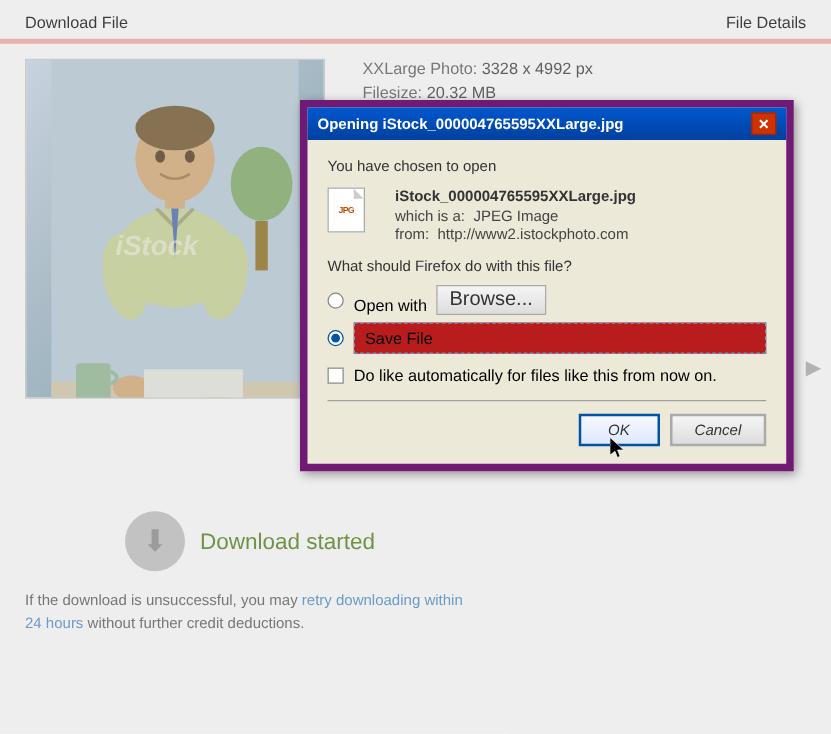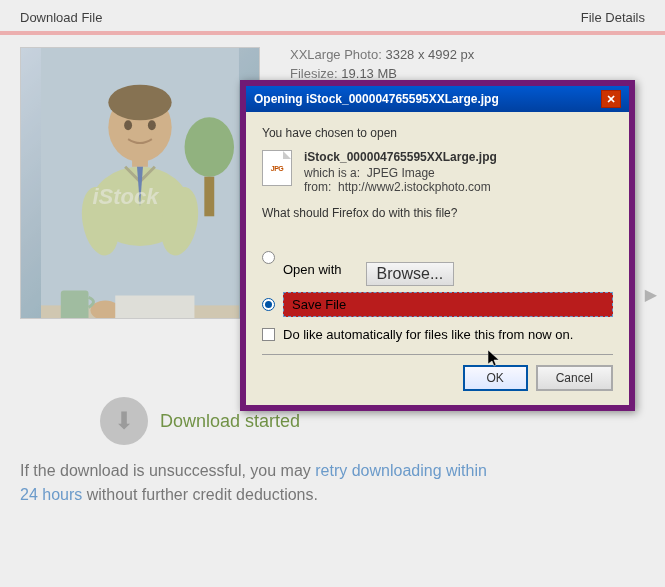--- a/index.html
+++ b/index.html
@@ -109,21 +109,21 @@
       font-size: 24px;
       color: #888;
     }
 
     .download-started-text {
       font-size: 18px;
       color: #4d7c0f;
     }
 
     .retry-notice {
-      font-size: 16px;
+      font-size: 12px;
       color: #555;
       line-height: 1.5;
     }
 
     .retry-notice a {
       color: #4488cc;
       text-decoration: none;
     }
 
     
@@ -186,21 +186,21 @@
     .dialog-prompt {
       font-size: 12px;
       color: #333;
       margin-bottom: 10px;
     }
 
     .dialog-file-info {
       display: flex;
       align-items: flex-start;
       margin-bottom: 12px;
-      gap: 12px;
+      gap: 24px;
     }
 
     .file-icon {
       width: 30px;
       height: 36px;
       background: #fff;
       border: 1px solid #aaa;
       flex-shrink: 0;
       position: relative;
       display: flex;
@@ -278,23 +278,22 @@
 
     .radio-dot {
       width: 7px;
       height: 7px;
       border-radius: 50%;
       background: #0054a6;
     }
 
     .dialog-open-with {
       display: flex;
-      align-items: flex-start;
-      gap: 24px;
-      margin-top: 34px;
+      align-items: flex-end;
+      gap: 7px;
     }
 
     .browse-btn {
       background: linear-gradient(to bottom, #f5f5f5, #ddd);
       border: 1px solid #aaa;
       padding: 2px 10px;
       font-size: 16px;
       color: #333;
       cursor: pointer;
     }
@@ -340,20 +339,21 @@
 
     .dialog-btn {
       background: linear-gradient(to bottom, #f5f5f5, #ddd);
       border: 2px solid #aaa;
       padding: 4px 18px;
       font-size: 12px;
       color: #333;
       cursor: pointer;
       min-width: 65px;
       text-align: center;
+      font-style: italic;
     }
 
     .dialog-btn.focused {
       border-color: #0054a6;
       background: linear-gradient(to bottom, #f8f8ff, #dde8ff);
     }
 
     .cursor {
       position: absolute;
       width: 12px;
@@ -435,21 +435,21 @@
   </div>
 
   <div class="right-panel">
     <div class="file-details-section">
       <div class="file-details-row">
         <span class="label">XXLarge Photo:</span>
         <span class="value">3328 x 4992 px</span>
       </div>
       <div class="file-details-row">
         <span class="label">Filesize:</span>
-        <span class="value">19.13 MB</span>
+        <span class="value">20.32 MB</span>
       </div>
     </div>
   </div>
 
   <div class="right-arrow">▶</div>
 </div>
 
 <div class="download-started-area">
   <div class="download-started-badge">
     <div class="download-icon-circle">

